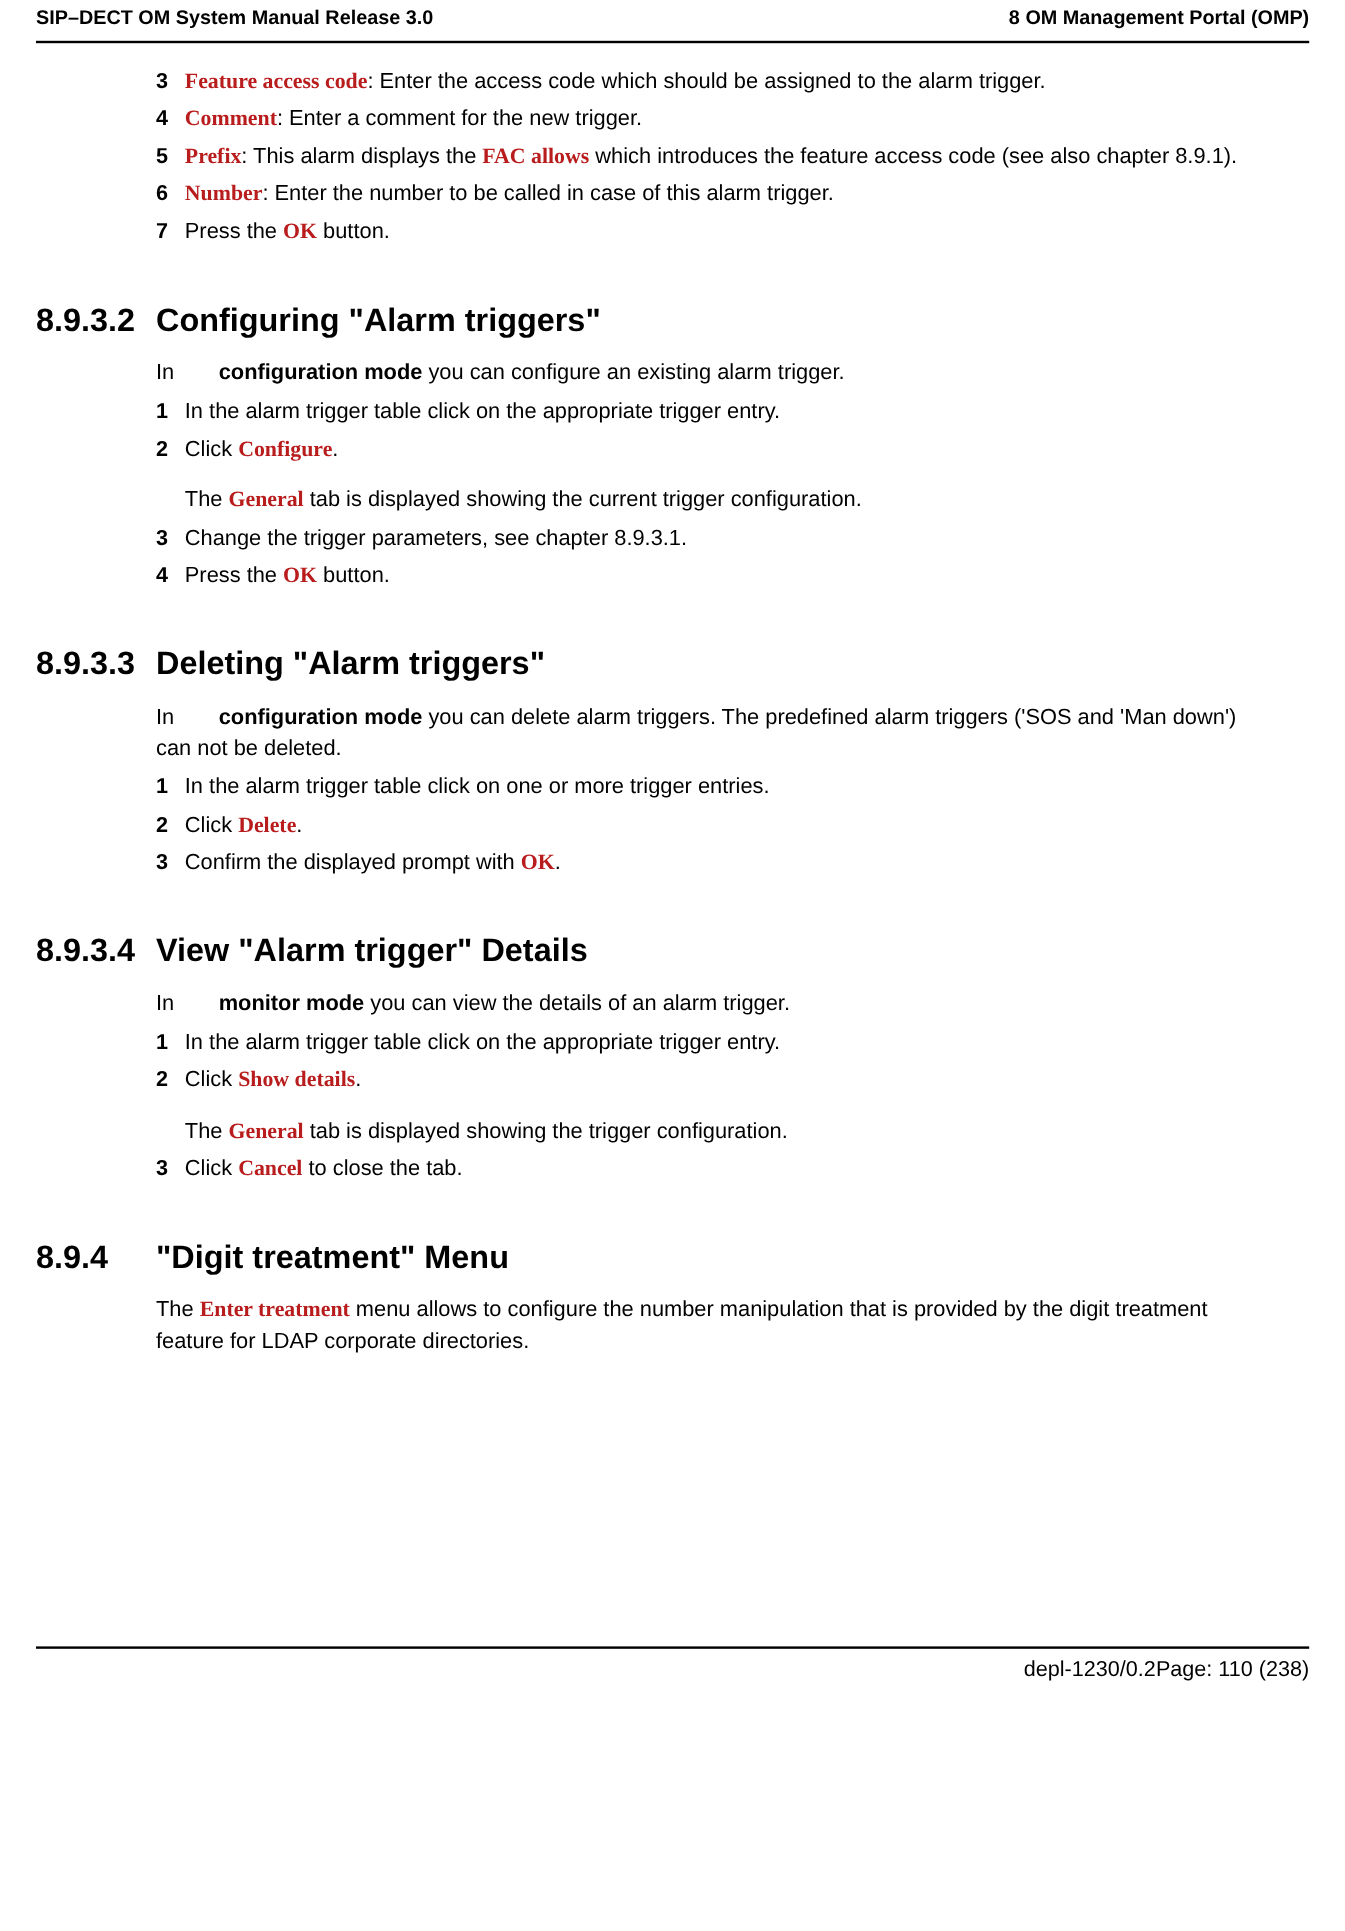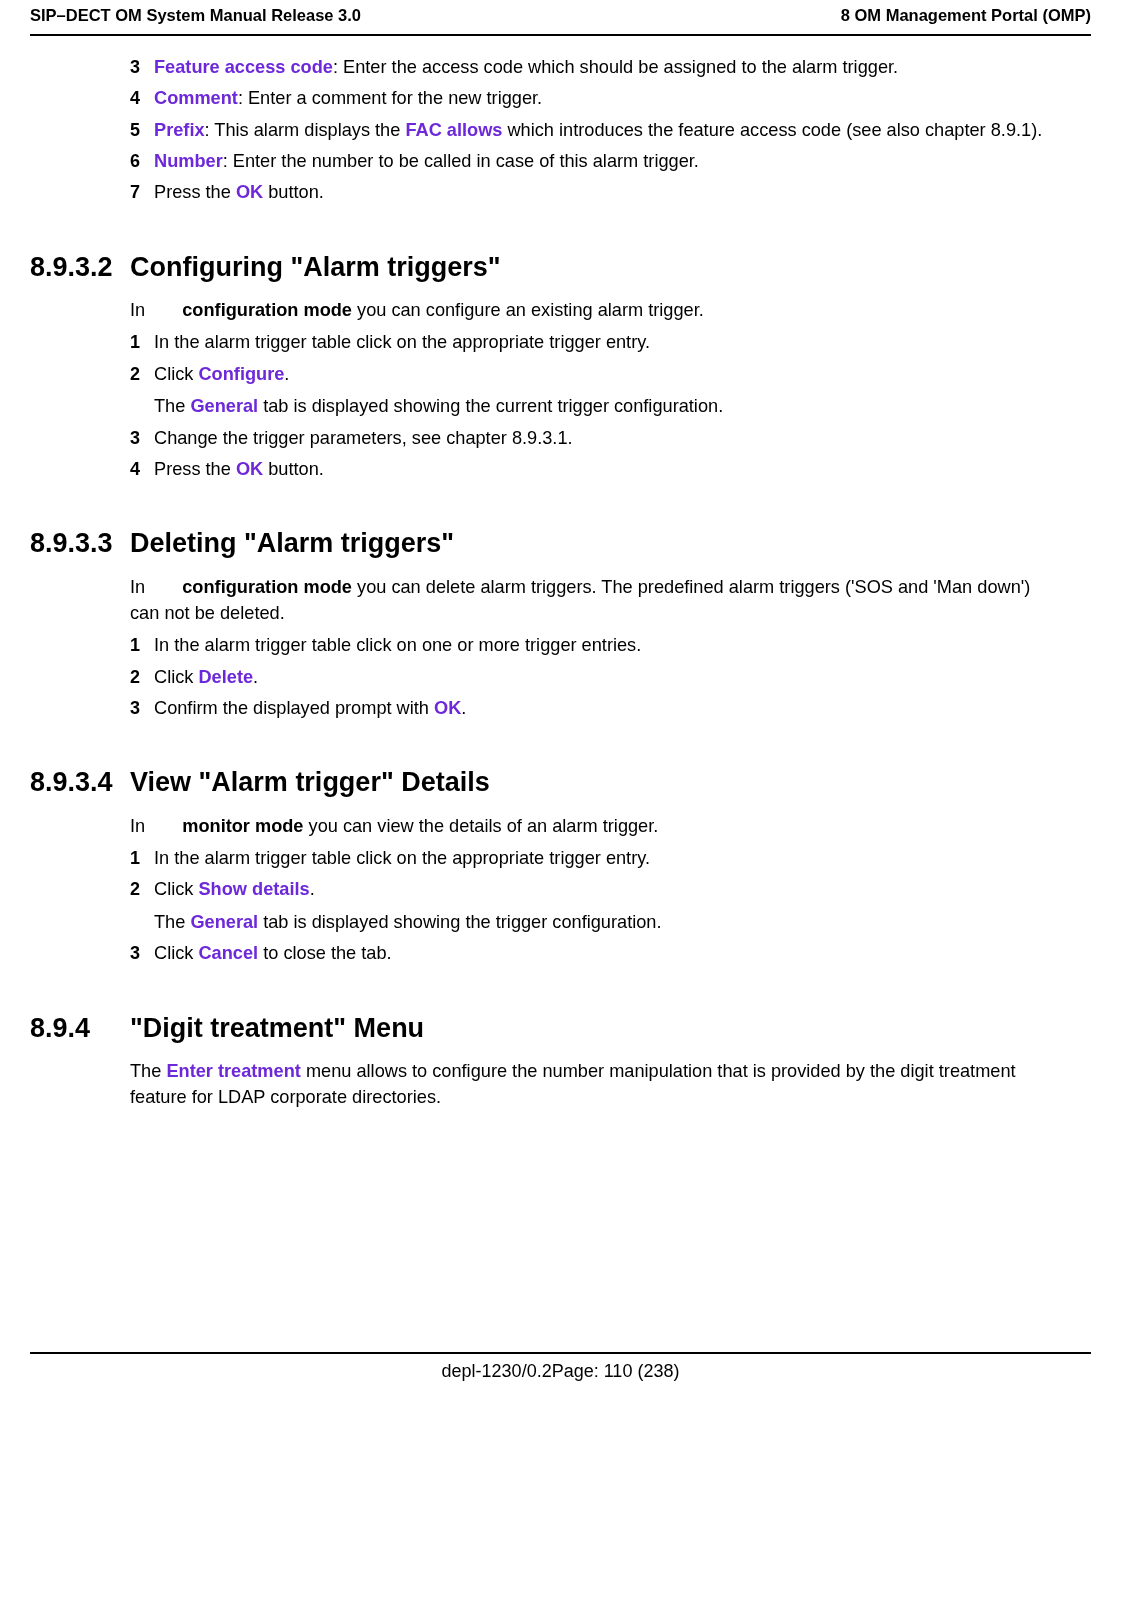--- a/index.html
+++ b/index.html
@@ -29,55 +29,55 @@
     border-top: 2px solid #000;
     margin: 2px 0 18px 0;
   }
   hr.bottom {
     border: none;
     border-top: 2px solid #000;
     margin: 36px 0 4px 0;
   }
   .footer-row {
     display: flex;
-    justify-content: center;
+    justify-content: flex-end;
     font-size: 18px;
     padding-bottom: 12px;
   }
   .content {
     padding-left: 100px;
     padding-right: 30px;
   }
   .ol-item {
     display: flex;
     margin: 5px 0 4px 0;
   }
   .ol-num {
     font-weight: bold;
     width: 24px;
     flex-shrink: 0;
     text-align: left;
     font-size: 18px;
   }
   .ol-body { flex: 1; }
-  .blue-bold { color: #6d28d9; font-weight: bold; }
+  .blue-bold { color: #b91c1c; font-weight: bold; font-family: Liberation Serif, serif; }
   .bold { font-weight: bold; margin-left: 32px; }
   h3.sec {
     font-size: 27px;
     font-weight: bold;
     margin: 42px 0 10px -100px;
     display: flex;
   }
   h3.sec .num {
     width: 100px;
     flex-shrink: 0;
   }
   h3.sec .title { flex: 1; }
   .intro { margin: 6px 0 6px 0; }
-  .sub { margin-top: 6px; }
+  .sub { margin-top: 16px; }
 </style>
 </head>
 <body>
 
 <div class="page">
   <div class="header-row">
     <div>SIP–DECT OM System Manual Release 3.0</div>
     <div>8 OM Management Portal (OMP)</div>
   </div>
   <hr class="top">

